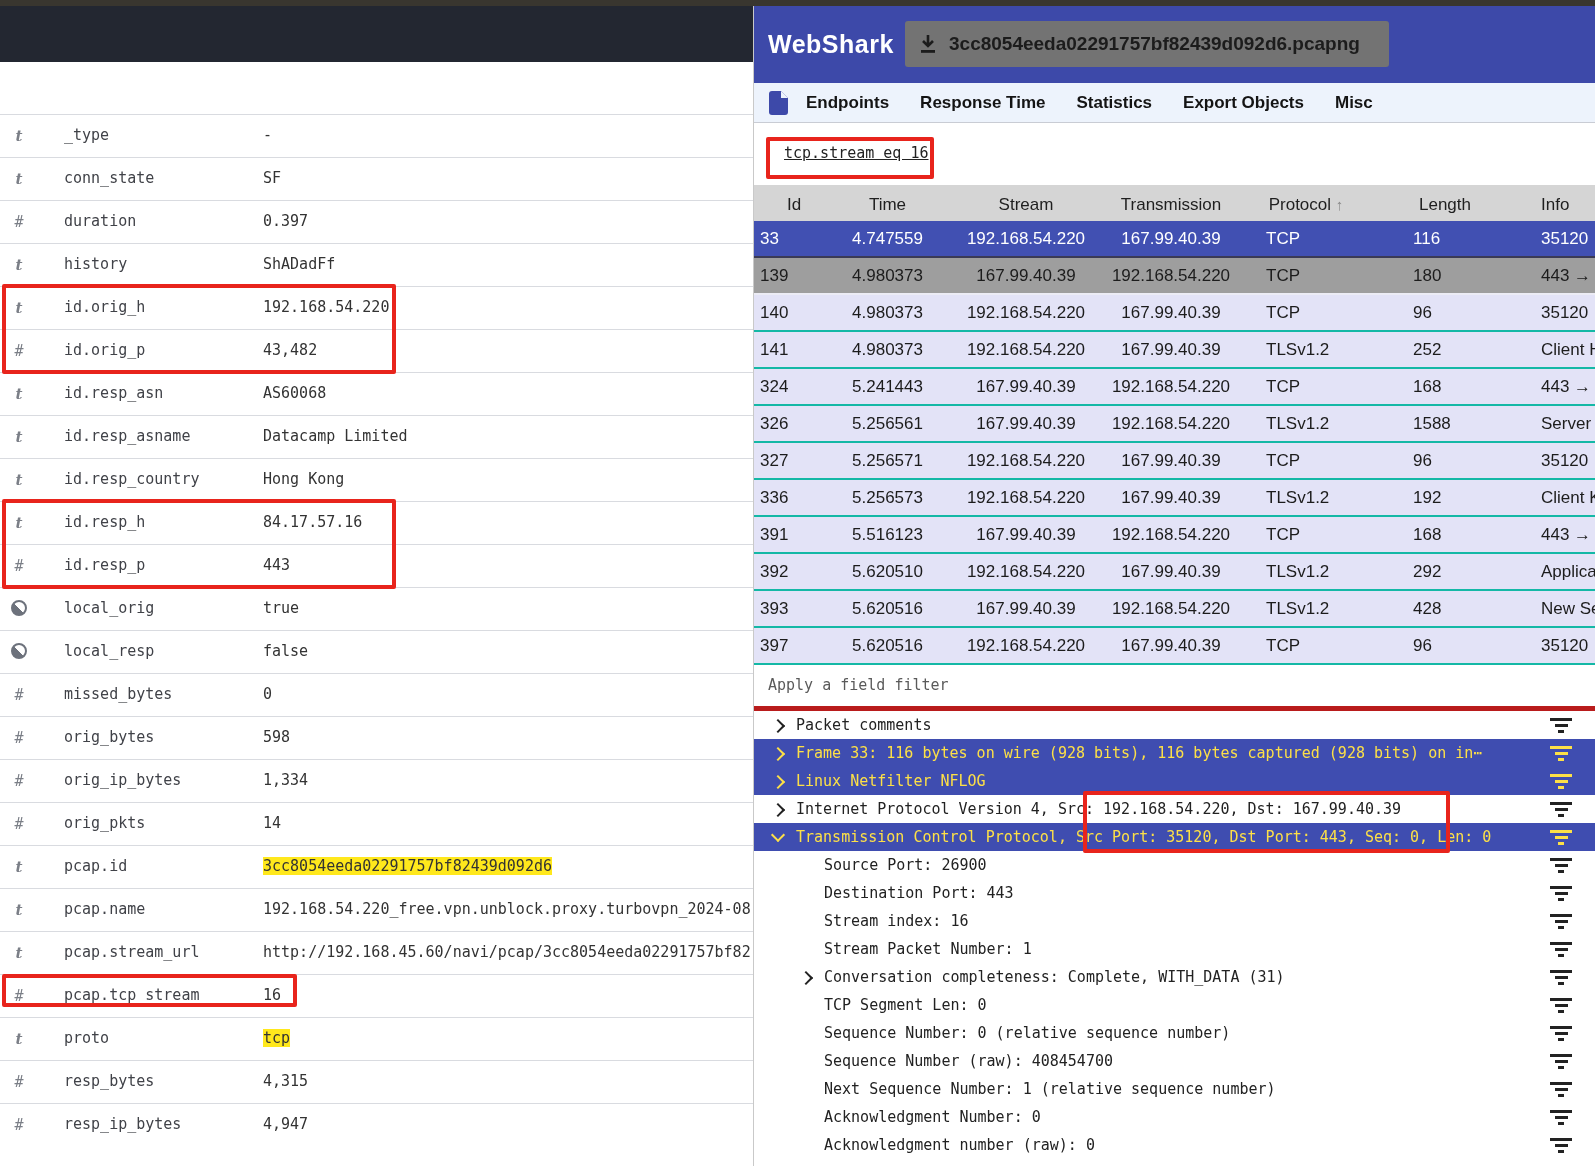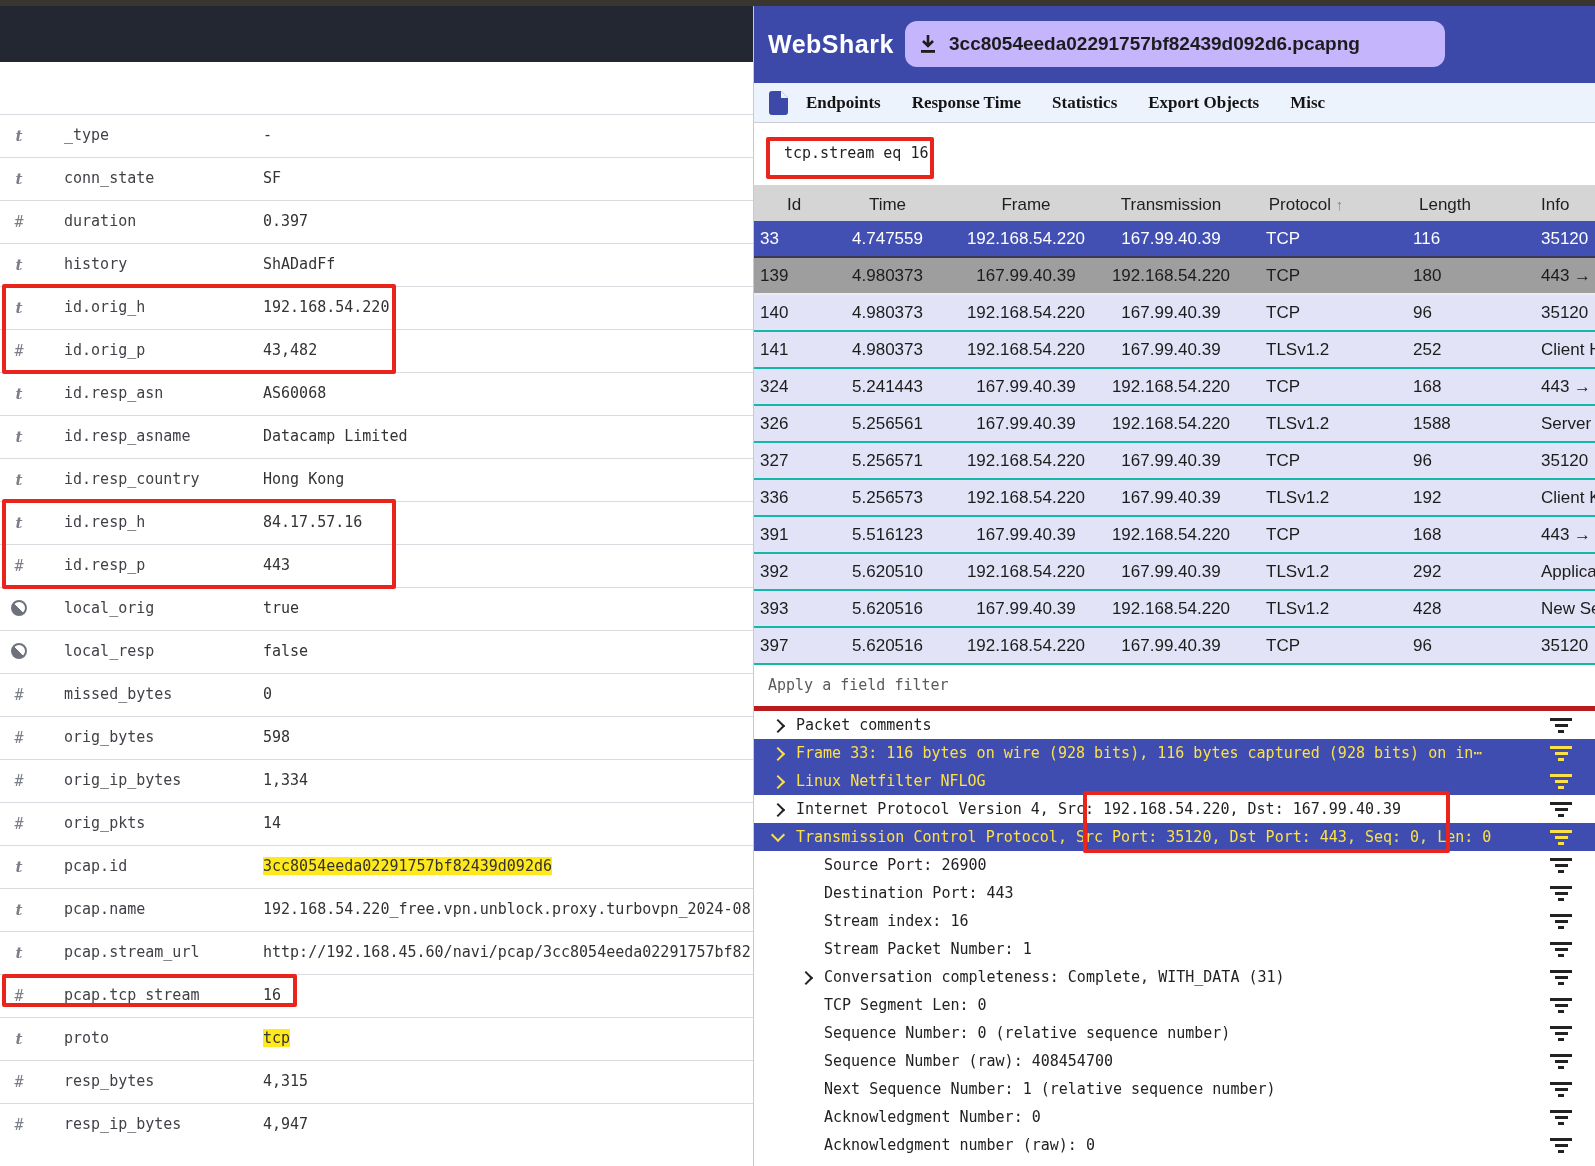--- a/index.html
+++ b/index.html
@@ -21,30 +21,30 @@
                border:2px solid #6d727c;background:linear-gradient(45deg,#6d727c 50%,transparent 50%);}
   .lp-name{position:absolute;left:64px;top:11px;white-space:nowrap;color:#404248;}
   .lp-val{position:absolute;left:263px;top:11px;white-space:nowrap;color:#333;}
   .lp-val.hl{background:var(--yellow);}
 
   
   .right-panel{position:absolute;left:753px;top:6px;width:842px;height:1160px;background:#fff;
                border-left:1px solid #c9c9c9;overflow:hidden;}
   .ws-header{position:absolute;left:0;top:0;width:842px;height:77px;background:var(--indigo);}
   .ws-title{position:absolute;left:14px;top:24px;color:#fff;font-size:25px;font-weight:bold;letter-spacing:.5px;}
-  .file-pill{position:absolute;left:151px;top:15px;width:540px;height:46px;background:#c4b5fd;border:none;
-             border-radius:12px;display:flex;align-items:center;padding:0 14px;box-sizing:border-box;cursor:pointer;}
+  .file-pill{position:absolute;left:151px;top:15px;width:484px;height:46px;background:#737373;border:none;
+             border-radius:3px;display:flex;align-items:center;padding:0 14px;box-sizing:border-box;cursor:pointer;}
   .file-pill span{font-size:19px;font-weight:bold;color:#1c1c1c;margin-left:12px;white-space:nowrap;}
   .ws-menu{position:absolute;left:0;top:77px;width:842px;height:40px;background:#edf3fc;
            border-bottom:1px solid #c9ccd4;display:flex;align-items:center;box-sizing:border-box;}
   .doc-icon{margin:0 16px 0 14px;}
-  .menu-item{font-size:17px;font-weight:bold;color:#141414;margin-right:31px;white-space:nowrap;cursor:pointer;font-family:Liberation Serif, serif;}
+  .menu-item{font-size:17px;font-weight:bold;color:#141414;margin-right:31px;white-space:nowrap;cursor:pointer;}
   .ws-filterbar{position:absolute;left:0;top:117px;width:842px;height:62px;background:#fff;}
   .ws-filter-text{position:absolute;left:30px;top:21px;font-family:"DejaVu Sans Mono",monospace;
-                  font-size:15px;color:#222;white-space:nowrap;}
+                  font-size:15px;color:#222;white-space:nowrap;text-decoration:underline;}
 
   
   .pkt-header,.pkt-row{display:grid;grid-template-columns:80px 107px 170px 120px 150px 128px 205px;}
   .pkt-header{position:absolute;left:0;top:179px;width:842px;height:40px;background:#d5d5d5;
               align-items:center;font-size:17px;color:#1f1f1f;}
   .pkt-header .c{text-align:center;white-space:nowrap;}
   .pkt-header .c.id{text-align:center;}
   .sort-arrow{color:#8a8a8a;font-size:15px;}
   .pkt-rows{position:absolute;left:0;top:215px;width:842px;}
   .pkt-row{height:37px;align-items:center;font-size:17px;color:#1c1c1c;background:var(--lavender);
@@ -246,21 +246,21 @@
         </span>
     </nav>
 
     <div class="ws-filterbar">
       <div class="ws-filter-text">tcp.stream eq 16</div>
     </div>
 
     <div class="pkt-header">
       <div class="c id">Id</div>
       <div class="c time">Time</div>
-      <div class="c src">Frame</div>
+      <div class="c src">Stream</div>
       <div class="c dsc">Transmission</div>
       <div class="c prot">
         <span>Protocol</span>
         <span class="sort-arrow">↑</span>
       </div>
       <div class="c len">Length</div>
       <div class="c info" style="text-align:left;padding-left:32px;">Info</div>
     </div>
     <div class="pkt-rows" id="pkt-rows">
         <div class="pkt-row selected">

